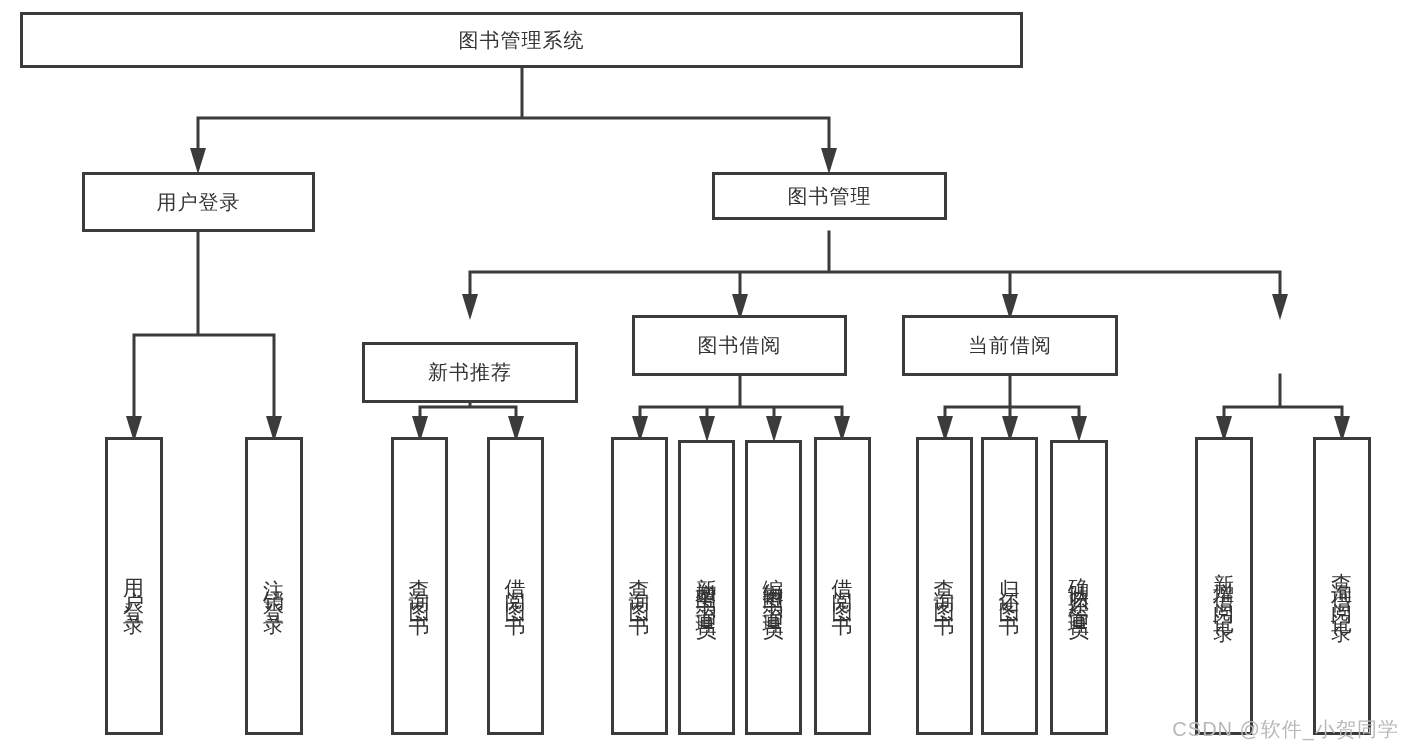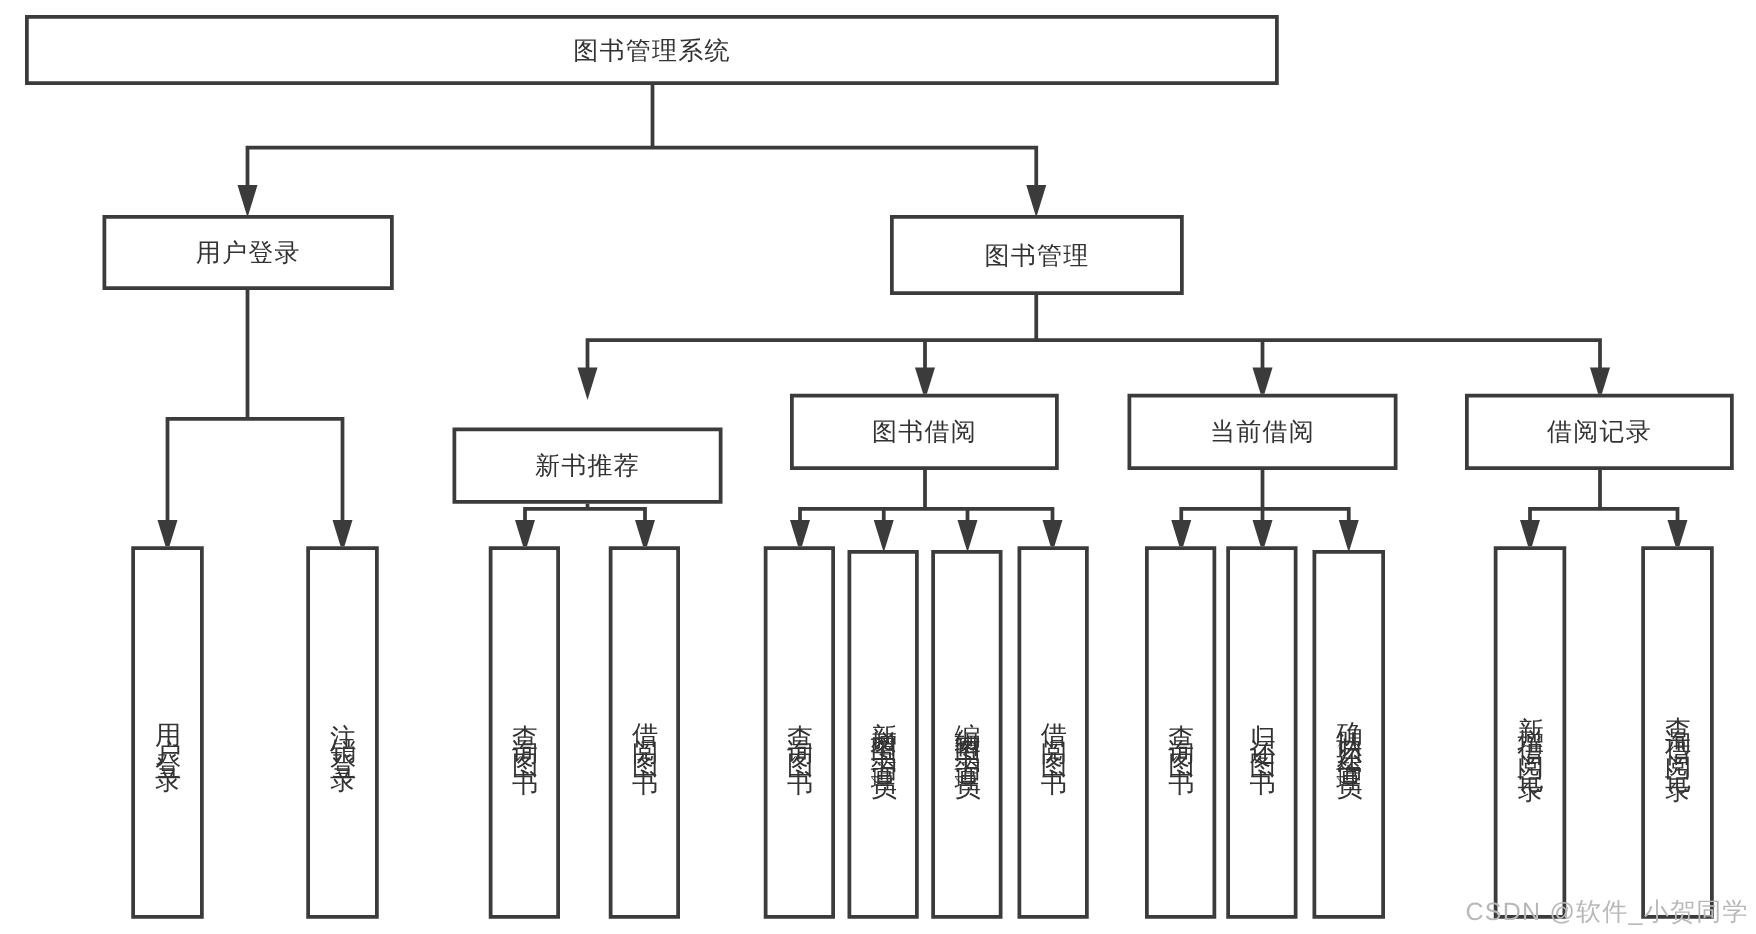--- a/index.html
+++ b/index.html
@@ -81,26 +81,25 @@
       <polygon points="1002,416 1018,416 1010,442"></polygon>
       <polygon points="1071,416 1087,416 1079,442"></polygon>
       <polygon points="1216,416 1232,416 1224,442"></polygon>
       <polygon points="1334,416 1350,416 1342,442"></polygon>
     </g>
   </svg>
 
   <div class="node hnode" style="left:20px;top:12px;width:1003px;height:56px;">图书管理系统</div>
 
   <div class="node hnode" style="left:82px;top:172px;width:233px;height:60px;">用户登录</div>
-  <div class="node hnode" style="left:712px;top:172px;width:235px;height:64px;">图书管理</div>
+  <div class="node hnode" style="left:712px;top:172px;width:235px;height:48px;">图书管理</div>
 
   <div class="node hnode" style="left:362px;top:315px;width:216px;height:61px;margin-top:27px;">新书推荐</div>
   <div class="node hnode" style="left:902px;top:315px;width:216px;height:61px;">当前借阅</div>
   <div class="node hnode" style="left:632px;top:315px;width:215px;height:61px;">图书借阅</div>
-  <div class="node hnode" style="left:1172px;top:315px;width:215px;height:61px;">借阅记录</div>
 
   <div class="node vnode gap-lg" style="left:105px;top:437px;width:58px;height:298px;">用户登录</div>
   <div class="node vnode gap-lg" style="left:245px;top:437px;width:58px;height:298px;">注销登录</div>
 
   <div class="node vnode gap-lg" style="left:391px;top:437px;width:57px;height:298px;">查询图书</div>
   <div class="node vnode gap-lg" style="left:487px;top:437px;width:57px;height:298px;">借阅图书</div>
 
   <div class="node vnode gap-lg" style="left:611px;top:437px;width:57px;height:298px;">查询图书</div>
   <div class="node vnode gap-sm" style="left:678px;top:440px;width:57px;height:295px;">新增图书（管理员）</div>
   <div class="node vnode gap-sm" style="left:745px;top:440px;width:57px;height:295px;">编辑图书（管理员）</div>

